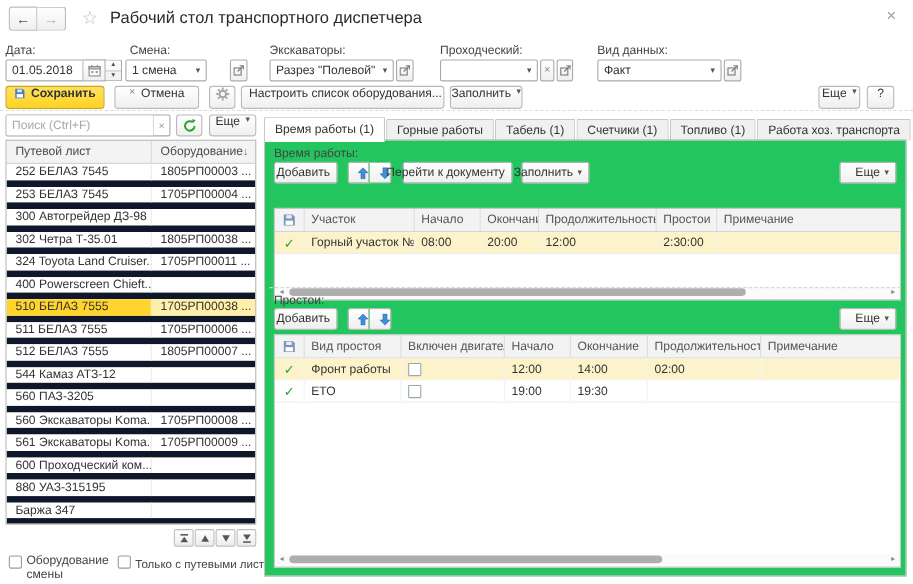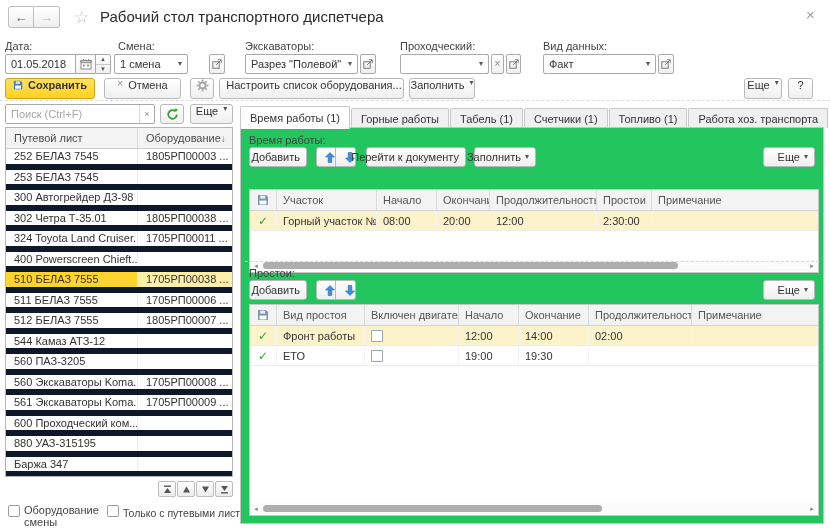--- a/index.html
+++ b/index.html
@@ -269,20 +269,21 @@
         <span class="sort-arrow">↓</span>
       </div>
     </div>
     <div>
         <div class="eq-row">
           <span class="c1">252 БЕЛАЗ 7545</span>
           <span class="c2">1805РП00003 ...</span>
         </div>
         <div class="eq-row">
           <span class="c1">253 БЕЛАЗ 7545</span>
+          <span class="c2">1705РП00004 ...</span>
         </div>
         <div class="eq-row">
           <span class="c1">300 Автогрейдер ДЗ-98</span>
           <span class="c2"></span>
         </div>
         <div class="eq-row">
           <span class="c1">302 Четра Т-35.01</span>
           <span class="c2">1805РП00038 ...</span>
         </div>
         <div class="eq-row">

